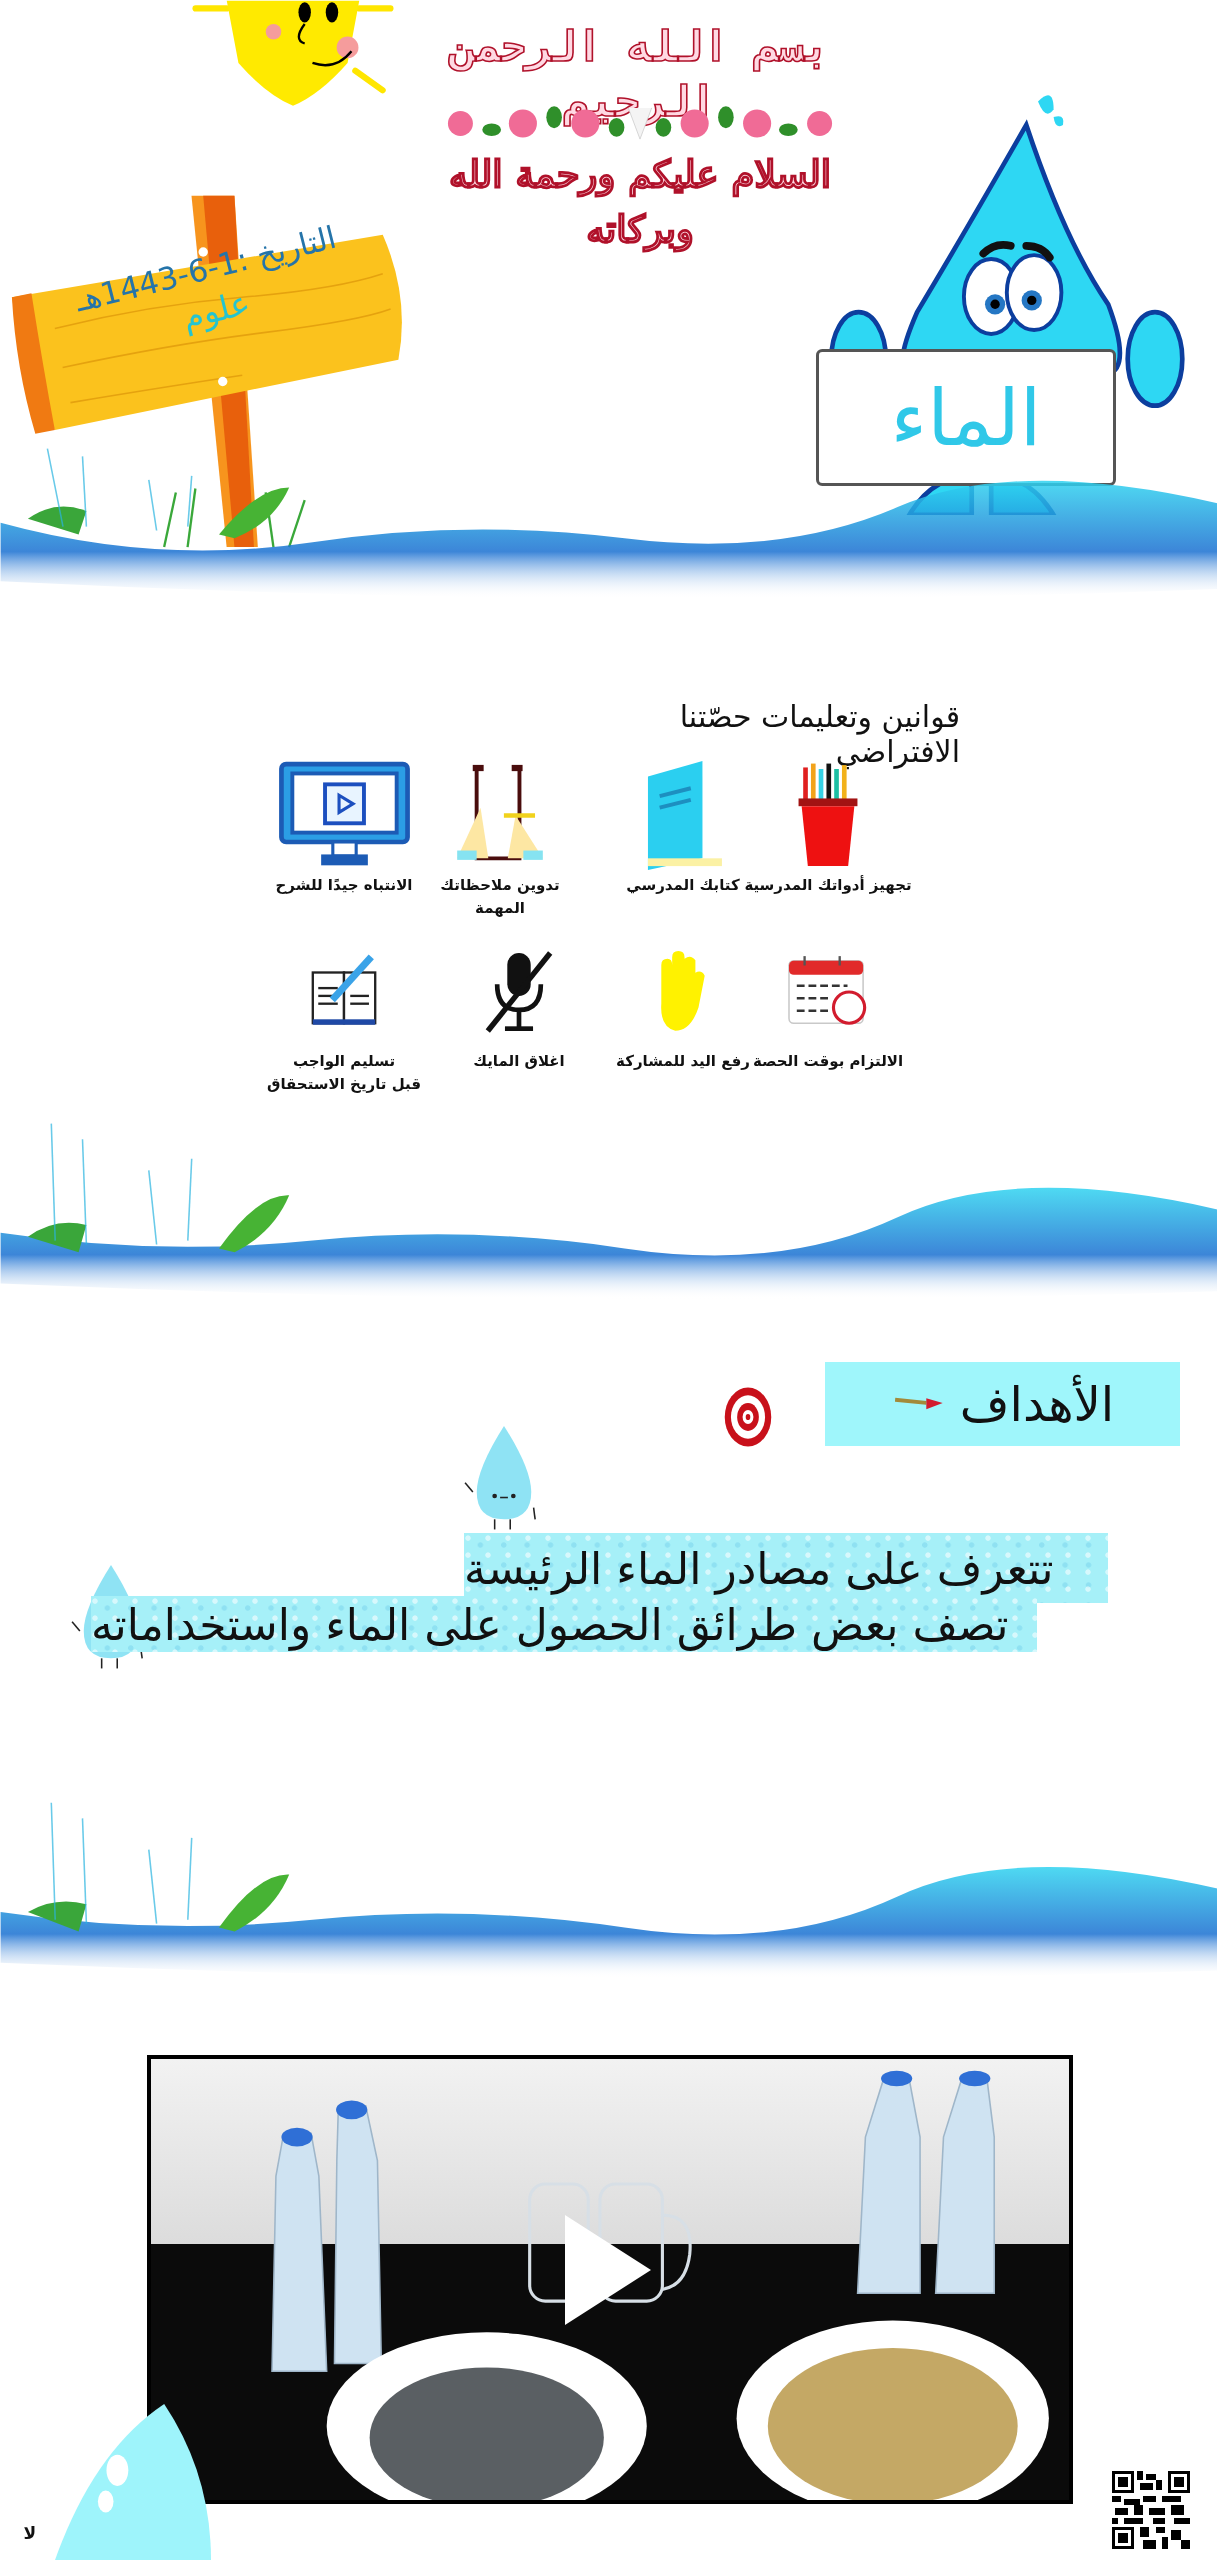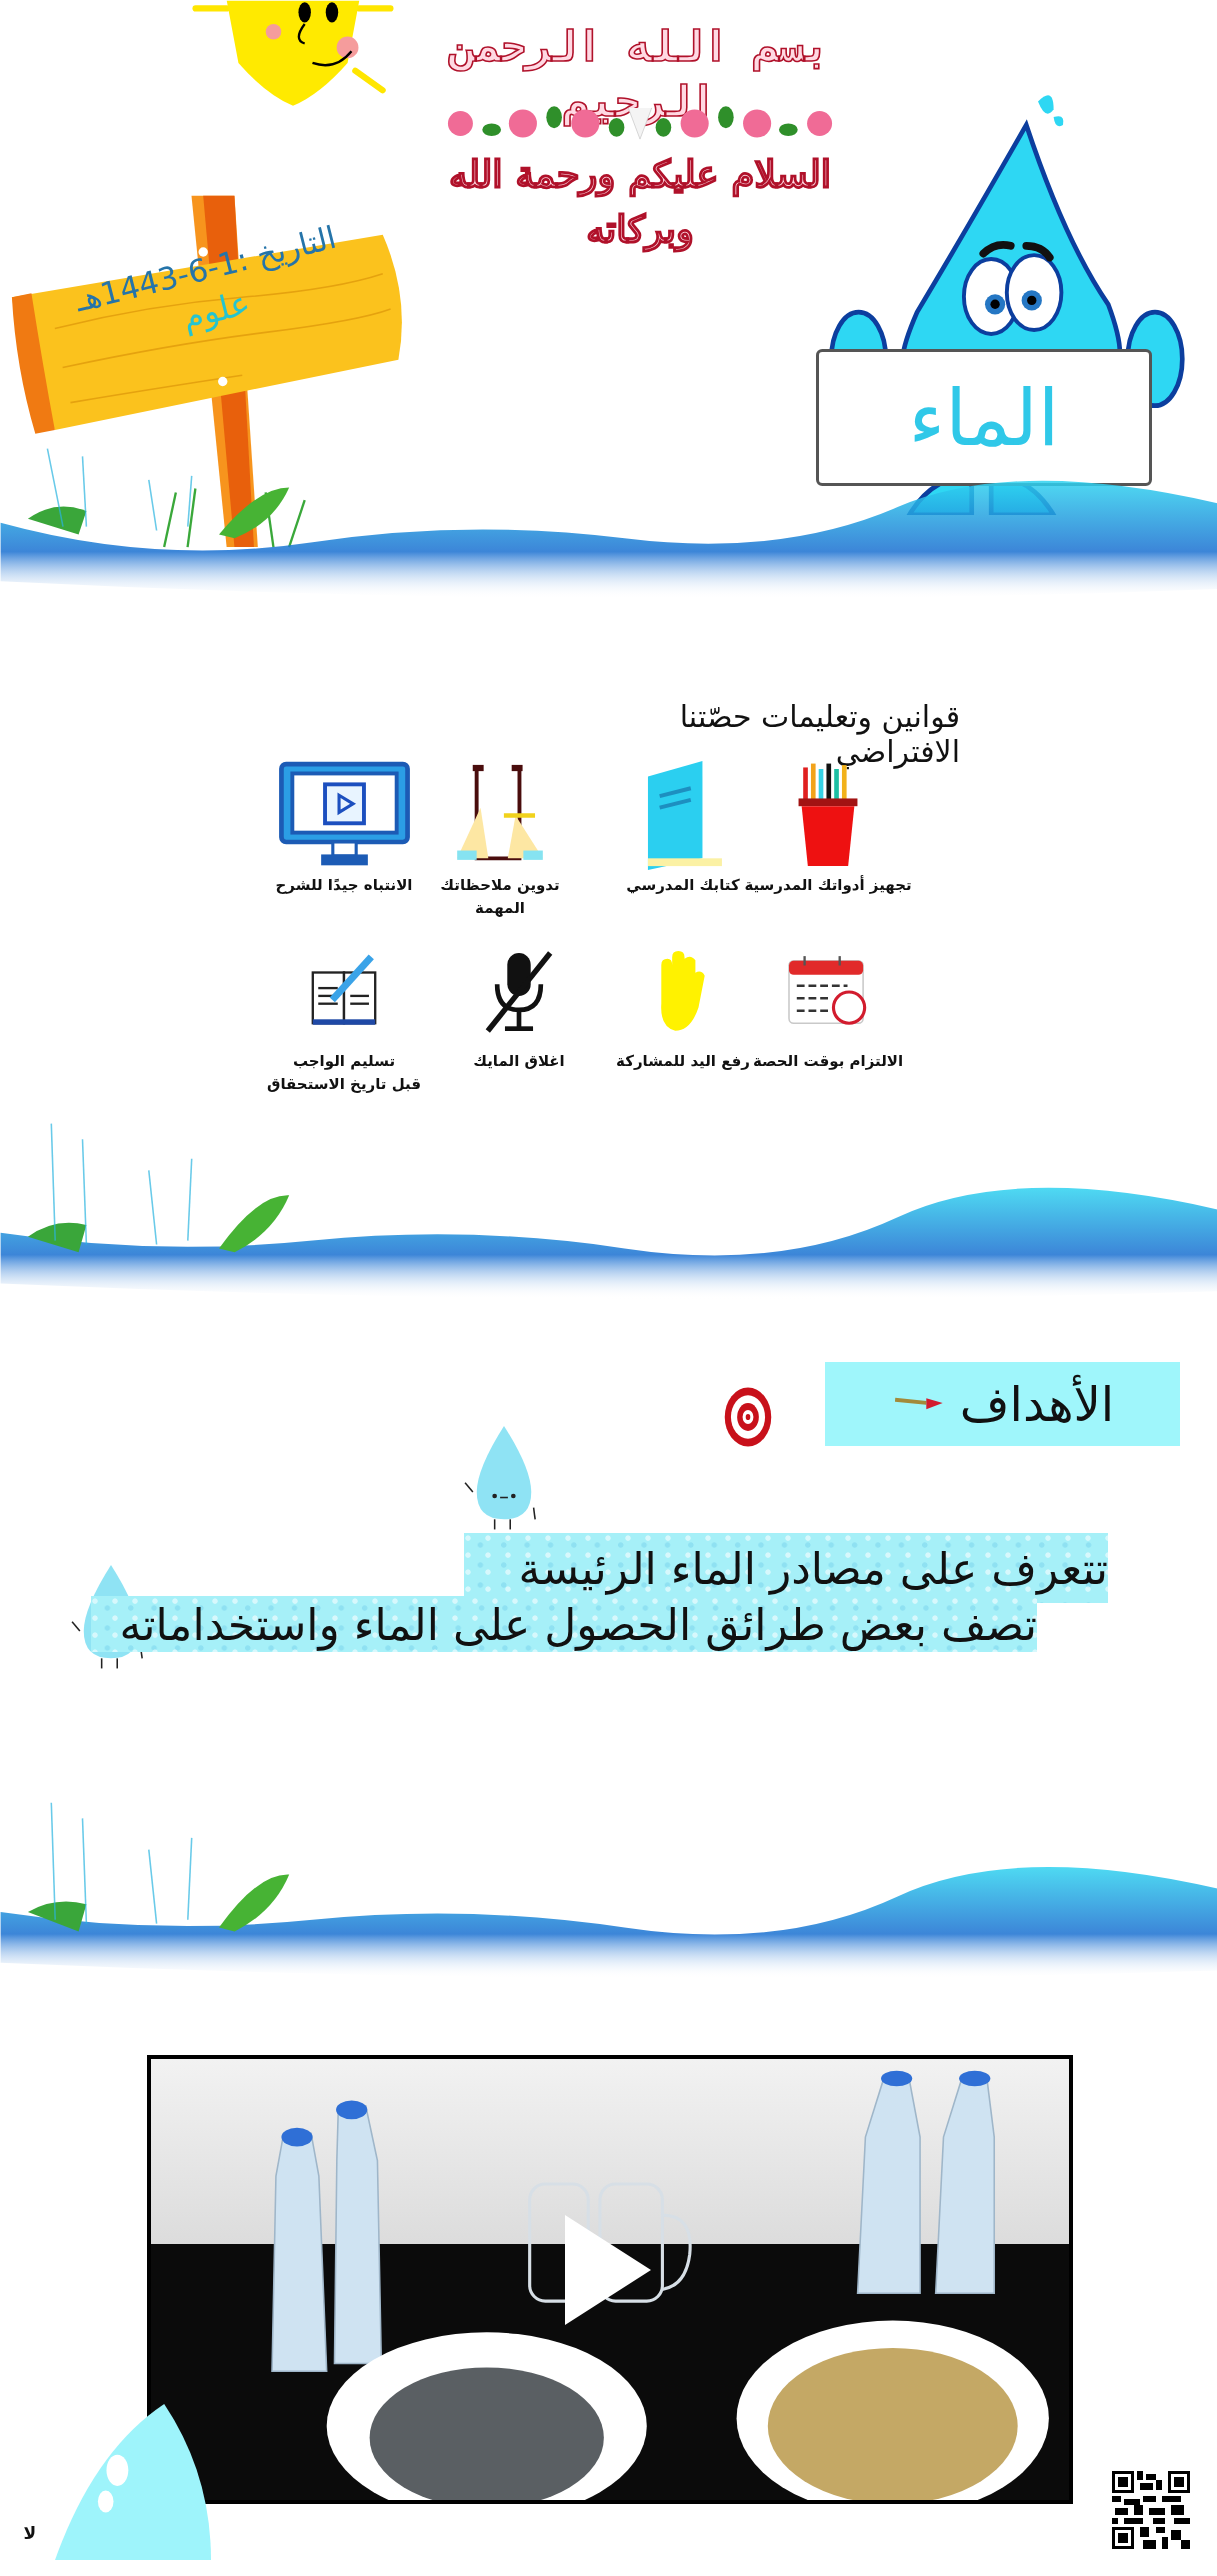--- a/index.html
+++ b/index.html
@@ -13,36 +13,36 @@
   .basmala { left: 437px; top: 23.4px; width: 406px; text-align: center; font-family: Liberation Mono, monospace; font-weight: bold; color: #ffd9e3; -webkit-text-stroke: 1.6px #b0112a; font-size: 42px; line-height: 55px; }
   .flowers { left: 437px; top: 100px; width: 406px; height: 47px; }
   .salam { left: 437px; top: 147px; width: 406px; text-align: center; font-family: "DejaVu Serif", serif; font-weight: bold; color: #ffd9e3; -webkit-text-stroke: 1.6px #b0112a; font-size: 37px; line-height: 55px; }
 
   .signpost { left: 7.8px; top: 180px; width: 406px; height: 375px; }
   .sign-text { left: 47px; top: 250px; width: 328px; transform: rotate(-14deg); text-align: center; }
   .sign-date { font-size: 31px; color: #2574a9; font-family: "DejaVu Sans", sans-serif; }
   .sign-subject { font-size: 33px; color: #25c4cf; font-family: "DejaVu Sans", sans-serif; margin-top: 4.7px; }
 
   .drop-char { left: 804px; top: 78px; width: 390px; height: 437px; }
-  .placard { left: 816px; top: 349px; width: 336px; height: 137px; border: 3.1px solid #555; border-radius: 6.2px; background: #fff; display: flex; align-items: center; justify-content: center; }
+  .placard { left: 816px; top: 349px; width: 300px; height: 137px; border: 3.1px solid #555; border-radius: 6.2px; background: #fff; display: flex; align-items: center; justify-content: center; }
   .placard span { font-size: 78px; color: #30c8e8; font-family: "DejaVu Sans", sans-serif; line-height: 1; }
 
   .wave { left: 0; width: 1218px; height: 195px; }
 
   
   .rules-title { left: 640px; top: 699px; width: 320px; text-align: right; font-size: 30px; font-family: "DejaVu Sans", sans-serif; }
   .rule { width: 172px; text-align: center; }
   .rule .ico { width: 172px; height: 117px; display: flex; align-items: center; justify-content: center; }
   .rule .lbl { font-size: 15px; font-weight: bold; line-height: 23.4px; font-family: "DejaVu Sans", sans-serif; }
 
   
   .goals-head { left: 825px; top: 1362px; width: 355px; height: 84px; background: #9ff6fb; display: flex; align-items: center; justify-content: center; gap: 14px; }
   .goals-head .t { font-size: 48px; font-family: "DejaVu Sans", sans-serif; }
   .target { left: 722px; top: 1386px; width: 52px; height: 62px; }
-  .goal-box { background: #a6f0f8; background-image: radial-gradient(circle at 20% 30%, rgba(255,255,255,.55) 2.3px, transparent 3.1px), radial-gradient(circle at 70% 60%, rgba(120,210,235,.5) 2.3px, transparent 3.1px); background-size: 20px 17px, 23.4px 20px; display: flex; align-items: center; justify-content: flex-start; }
+  .goal-box { background: #a6f0f8; background-image: radial-gradient(circle at 20% 30%, rgba(255,255,255,.55) 2.3px, transparent 3.1px), radial-gradient(circle at 70% 60%, rgba(120,210,235,.5) 2.3px, transparent 3.1px); background-size: 20px 17px, 23.4px 20px; display: flex; align-items: center; justify-content: flex-end; }
   .goal-box span { font-size: 44px; font-family: "DejaVu Sans", sans-serif; white-space: nowrap; }
   .goal-1 { left: 464px; top: 1533px; width: 644px; height: 70px; }
   .goal-2 { left: 91px; top: 1596px; width: 946px; height: 56px; }
   .mini-drop { width: 94px; height: 109px; }
 
   
   .video { left: 147px; top: 2055px; width: 926px; height: 449px; background: #0b0b0b; border: 4.7px solid #000; overflow: hidden; }
   .video-wall { position: absolute; left: 0; top: 0; width: 100%; height: 42%; background: linear-gradient(#f2f2f2, #dcdcdc); }
   .play-btn { position: absolute; left: 414px; top: 156px; width: 0; height: 0; border-top: 55px solid transparent; border-bottom: 55px solid transparent; border-left: 86px solid #ffffff; }
   .qr { left: 1112px; top: 2471px; width: 78px; height: 78px; }

